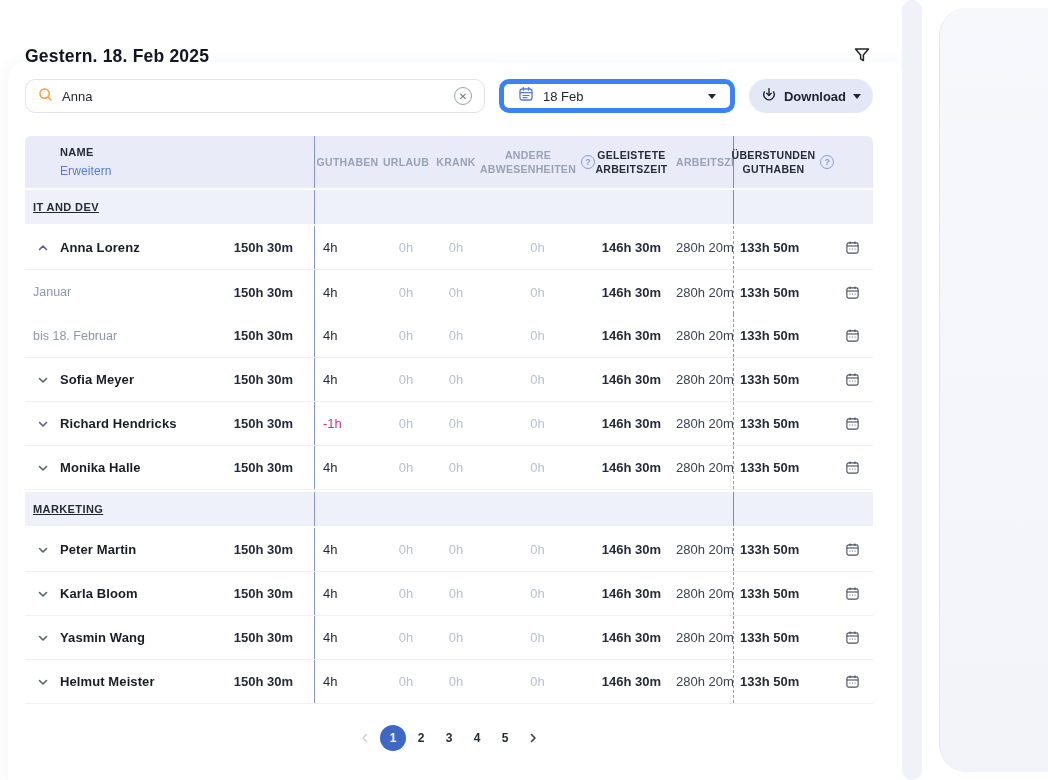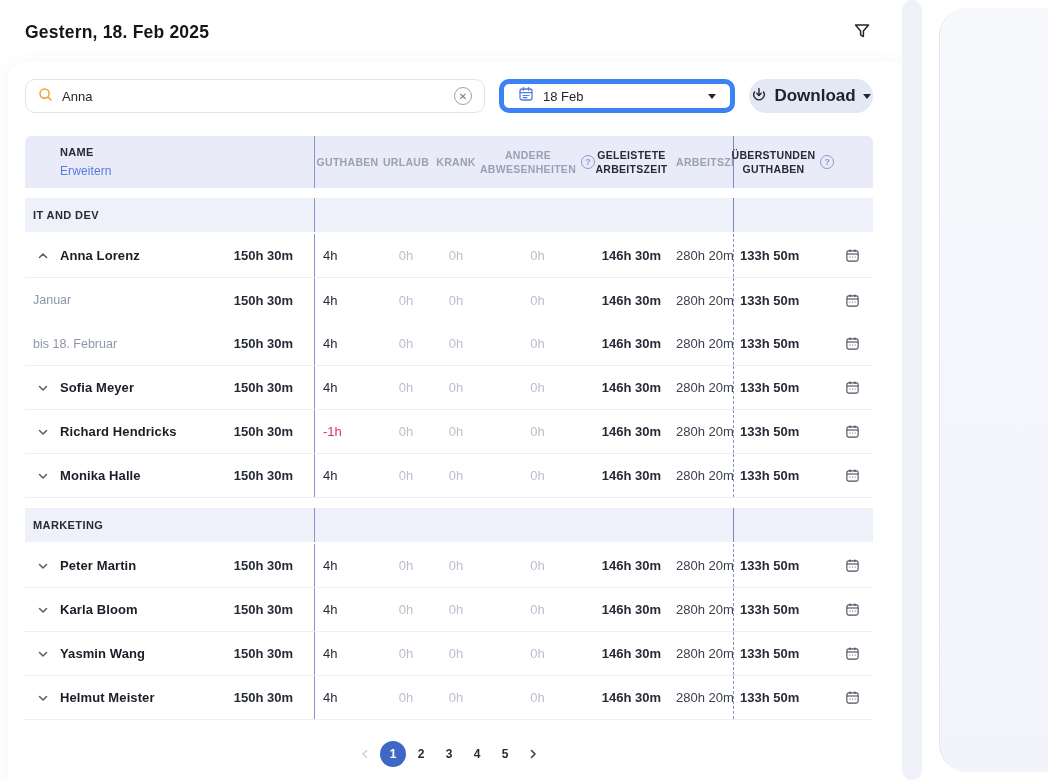--- a/index.html
+++ b/index.html
@@ -1,21 +1,21 @@
 <!DOCTYPE html>
 <html><head>
 <meta charset="utf-8">
 <style>
   * { margin:0; padding:0; box-sizing:border-box; }
   html,body { width:1048px; height:780px; background:#fff; overflow:hidden;
     font-family:"Liberation Sans", sans-serif; color:#22262f; }
   .page { position:relative; width:1048px; height:780px; background:#fff; }
 
   
-  .topbar { position:absolute; left:25px; top:20px; width:848px; display:flex;
+  .topbar { position:absolute; left:25px; top:44px; width:848px; display:flex;
     justify-content:space-between; align-items:center; }
   .page-title { font-size:17.5px; font-weight:700; letter-spacing:.2px; color:#14161c; }
   .filter-btn { background:none; border:none; cursor:pointer; padding:2px; }
 
   
   .card { position:absolute; left:8px; top:62px; width:900px; height:718px;
     background:#fff; border-radius:18px 18px 0 0;
     box-shadow:0 2px 18px rgba(60,80,150,.07); }
   .card-inner { position:absolute; left:17px; top:0; width:848px; }
 
@@ -29,21 +29,21 @@
     border-radius:50%; border:1px solid #9aa1b2; color:#6d7484; font-size:10px;
     line-height:15px; text-align:center; }
   .date-field { display:flex; align-items:center; width:236px; height:34px; margin-left:14px;
     border:5px solid #3b82f6; border-radius:10px; padding:0 14px; cursor:pointer; }
   .date-field .date-text { font-size:13px; margin-left:9px; color:#23262e; flex:1; }
   .caret { width:0; height:0; border-left:4.5px solid transparent;
     border-right:4.5px solid transparent; border-top:5.5px solid #23262e; }
   .download-btn { display:flex; align-items:center; justify-content:center; gap:7px;
     width:124px; height:34px; margin-left:14px; background:#e4e7f6; border:none;
     border-radius:17px; cursor:pointer; font-family:inherit; }
-  .download-btn .dl-label { font-size:17px; font-weight:700; color:#1d212b; }
+  .download-btn .dl-label { font-size:13px; font-weight:700; color:#1d212b; }
 
   
   .tr { display:grid;
     grid-template-columns:35px 140px 114px 66px 52px 48px 115px 73px 65px 99px 41px;
     align-items:center; }
   .thead { margin-top:23px; height:52px; background:#e9ebf8; border-radius:6px 6px 0 0; }
   .thead .tr { height:52px; }
   .th { font-size:10.5px; font-weight:700; letter-spacing:.3px; color:#262b36;
     text-align:center; line-height:1.35; }
   .th.muted { color:#99a1b4; }
@@ -57,21 +57,21 @@
     color:#8c9bd0; font-size:9px; font-weight:700; cursor:pointer; }
   .clip { overflow:hidden; white-space:nowrap; }
 
   
   .div1 { border-left:1.5px solid #8b94d2; align-self:stretch; display:flex; align-items:center; }
   .div2-solid { border-left:1.5px solid #7e89bd; align-self:stretch; display:flex; align-items:center; }
   .div2-dash { border-left:1.5px dashed #8792c6; align-self:stretch; display:flex; align-items:center; }
   .th.div1,.th.div2-solid { justify-content:center; }
 
   
-  .tr.group { height:34px; background:#eef0fa; margin-top:10px; margin-bottom:2px; }
+  .tr.group { height:34px; background:#eef0fa; margin-top:2px; margin-bottom:2px;text-decoration:underline; }
   .group-label { grid-column:1 / 4; font-size:11px; font-weight:700; letter-spacing:.4px;
     color:#262b36; padding-left:8px; }
   .gfill4 { grid-column:4; } .gfill10 { grid-column:10; }
 
   
   .tr.data { height:44px; border-bottom:1px solid #edeff5; background:#fff; }
   .tr.data.noline { border-bottom:none; }
   .td { font-size:13px; color:#262b36; text-align:center; }
   .c-exp { display:flex; justify-content:center; }
   .expander { background:none; border:none; cursor:pointer; padding:3px; display:flex; }

